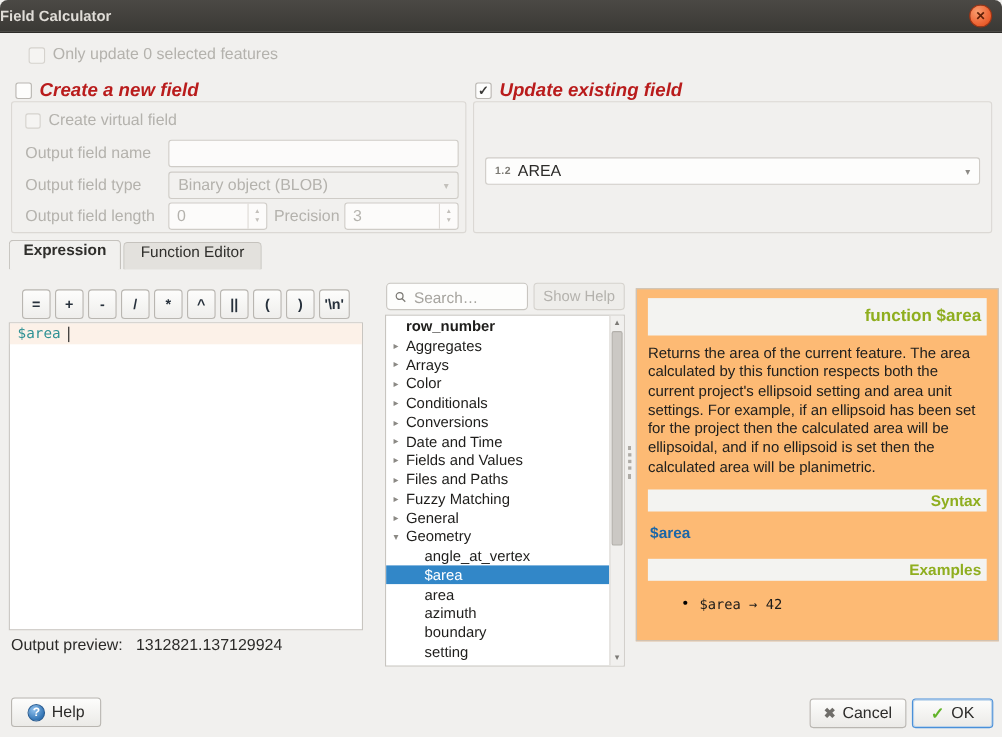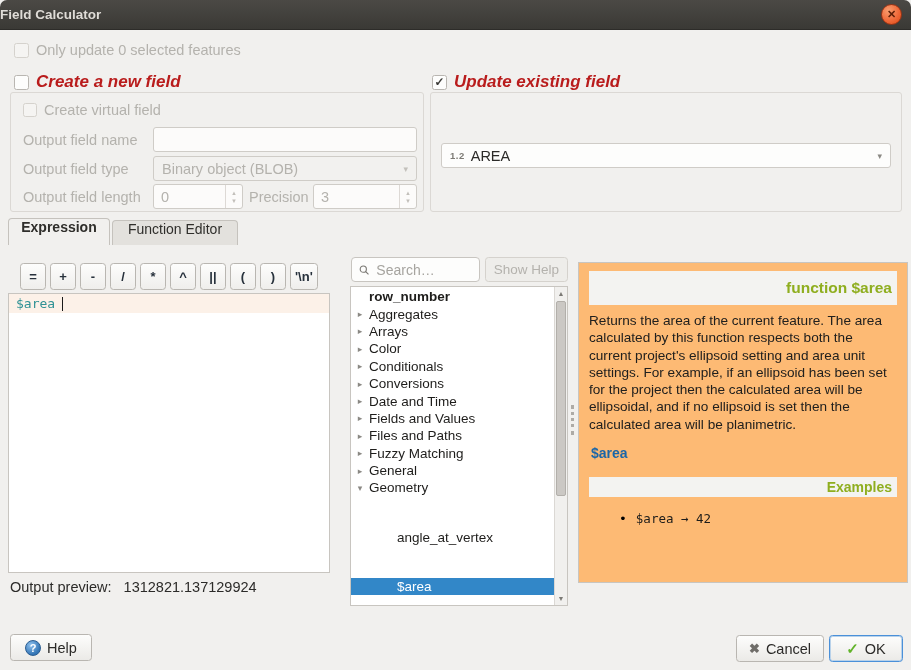--- a/index.html
+++ b/index.html
@@ -71,21 +71,21 @@
   .search input::placeholder{color:#a6a49f;}
   .show-help{position:absolute;left:485px;top:257px;width:83px;height:25px;border:1px solid #d5d2cd;
     border-radius:3.5px;background:#eeedea;color:#b4b2ad;font-size:13.5px;display:flex;
     align-items:center;justify-content:center;}
   .tree{position:absolute;left:350px;top:286px;width:218px;height:320px;background:#fff;
     border:1px solid #c8c5c0;}
   .tree-inner{position:absolute;left:0;top:1px;right:13px;bottom:0;overflow:hidden;
     font-size:13.5px;color:#1e1d1b;}
   .titem{height:17.4px;display:flex;align-items:center;cursor:pointer;}
   .titem .arrow{width:18px;text-align:center;color:#8b8984;font-size:9px;flex:none;}
-  .titem.child{padding-left:28px;margin-top:32px;}
+  .titem.child{padding-left:17px;}
   .titem.bold .tlabel{font-weight:bold;}
   .titem.selected{background:#3287c8;color:#fff;}
   .vscroll{position:absolute;right:0;top:0;bottom:0;width:13px;background:#f1f0ee;
     border-left:1px solid #dbd8d4;}
   .sb-btn{height:13px;display:flex;align-items:center;justify-content:center;font-size:7px;color:#7c7a76;}
   .sb-btn.bottom{position:absolute;bottom:0;left:0;right:0;}
   .sb-thumb{position:absolute;left:1px;right:1px;top:14px;height:195px;background:#cbc8c4;
     border:1px solid #b2afaa;border-radius:2px;}
   .splitter{position:absolute;left:571px;top:405px;height:30px;width:0;border-left:3px dotted #aeaba6;}
 
@@ -121,21 +121,21 @@
 
 <div class="dialog">
 
   <div class="titlebar">
     <div class="title">Field Calculator</div>
     <div class="close-btn">
       <span>✕</span>
     </div>
   </div>
 
-  <div class="hdr-row" style="left:14px;top:42px;">
+  <div class="hdr-row" style="left:26px;top:42px;">
     <span class="cb disabled"></span>
     <span class="dis-label">Only update 0 selected features</span>
   </div>
 
   <div class="hdr-row" style="left:14px;top:72px;">
     <span class="cb"></span>
     <span class="hdr-label">Create a new field</span>
   </div>
 
   <div class="groupbox" style="left:10px;top:92px;width:414px;height:120px;">
@@ -336,20 +336,21 @@
       <div class="sb-thumb"></div>
       <div class="sb-btn bottom">▼</div>
     </div>
   </div>
 
   <div class="splitter"></div>
 
   <div class="help">
     <div class="hband title">function $area</div>
     <div class="hdesc">Returns the area of the current feature. The area calculated by this function respects both the current project's ellipsoid setting and area unit settings. For example, if an ellipsoid has been set for the project then the calculated area will be ellipsoidal, and if no ellipsoid is set then the calculated area will be planimetric.</div>
+    <div class="hband sub">Syntax</div>
     <div class="hsyntax">$area</div>
     <div class="hband sub">Examples</div>
     <div class="hexample">
       <span class="bullet">•</span>
       <span>$area → 42</span>
     </div>
   </div>
 
   <div class="btn help-btn">
     <span class="help-icon">?</span>

